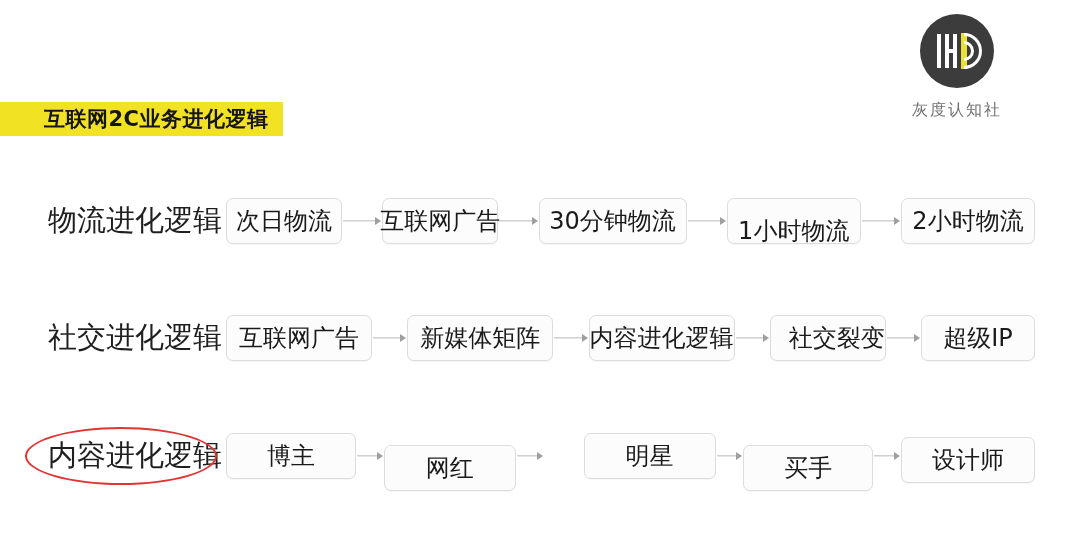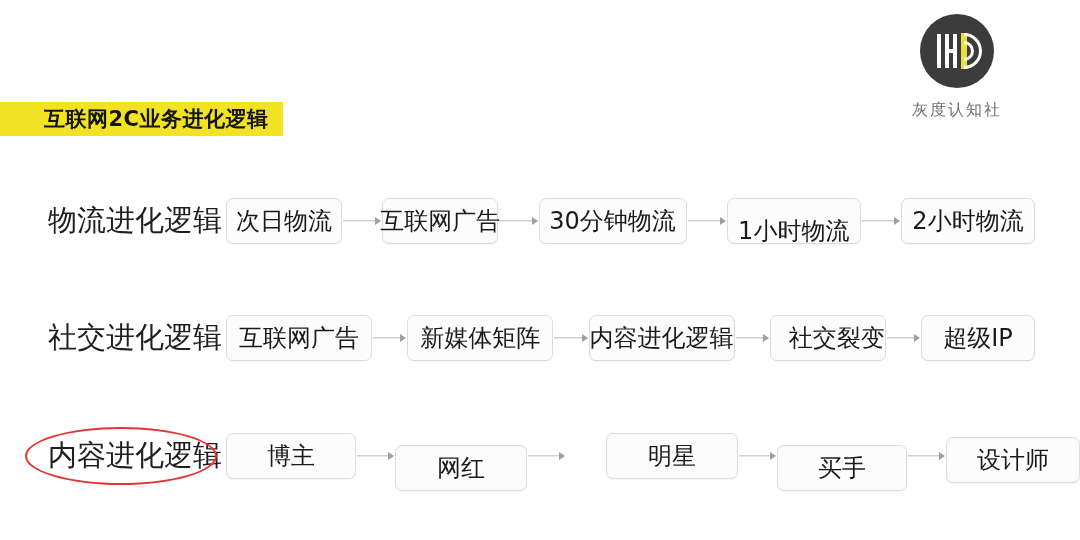--- a/index.html
+++ b/index.html
@@ -289,21 +289,21 @@
         <div class="node-box" style="width: 114px; flex: 0 0 114px;">
           <span class="node-label">超级IP</span>
         </div>
       </div>
     </div>
     <div class="flow-row" id="row-2">
       <div class="row-label-wrap">
         <span class="row-label">内容进化逻辑</span>
         <span class="highlight-ellipse" style="border-color: rgb(227, 52, 52);"></span>
       </div>
-      <div class="nodes" style="">
+      <div class="nodes" style="padding-right: 45px;">
         <div class="node-box" style="width: 130px; flex: 0 0 130px;">
           <span class="node-label">博主</span>
         </div>
         <div class="arrow">
           <span class="shaft"></span>
           <span class="head"></span>
         </div>
         <div class="node-box" style="width: 132px; flex: 0 0 132px; margin-top: 24px;">
           <span class="node-label">网红</span>
         </div>

